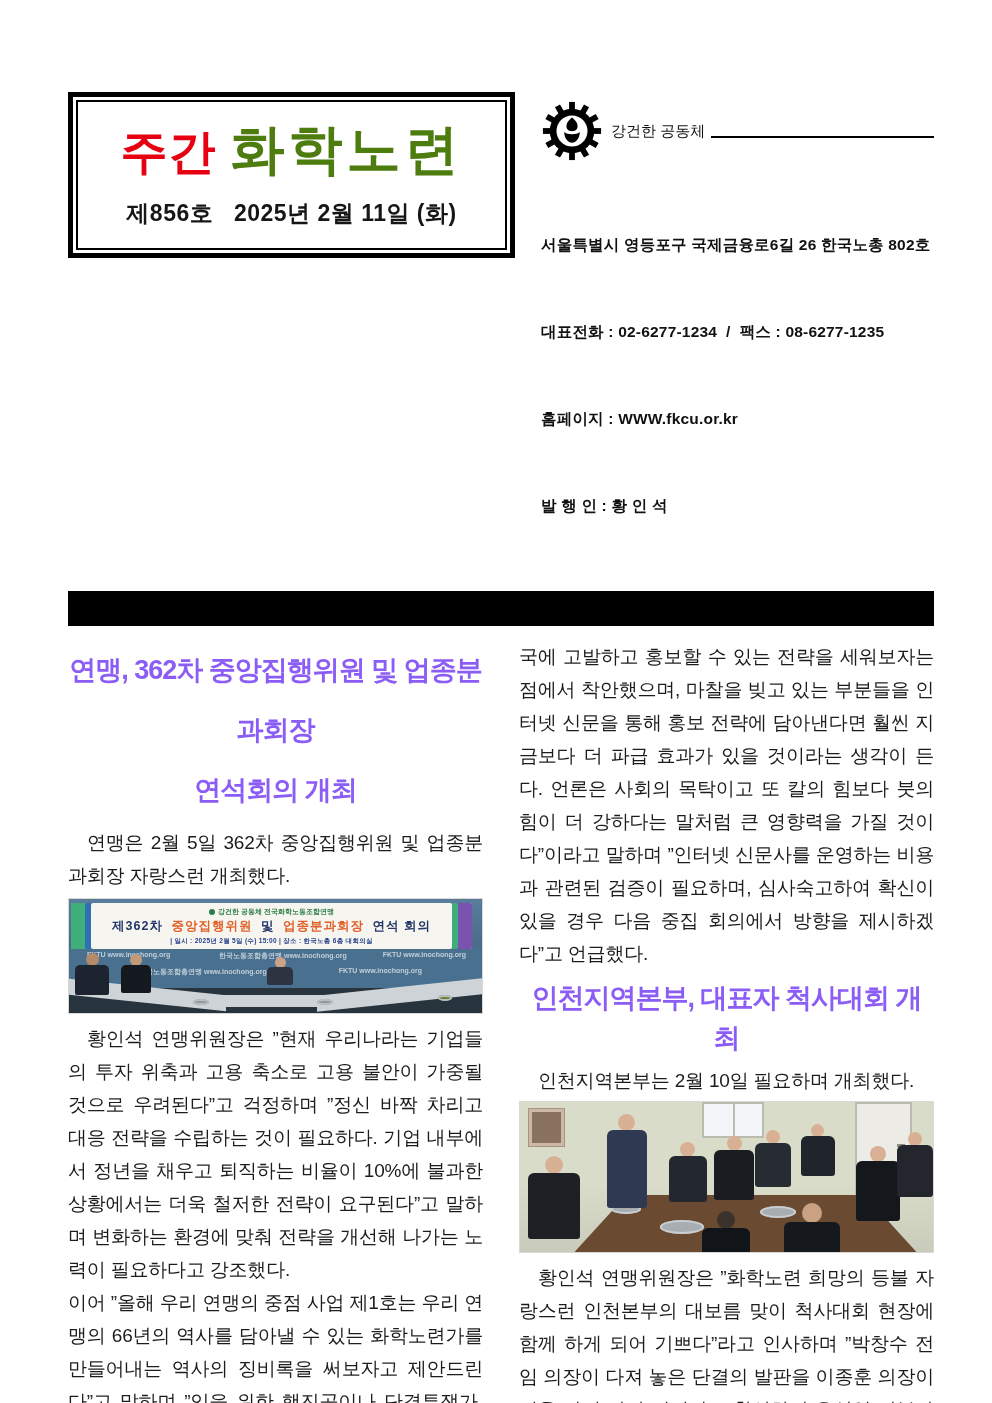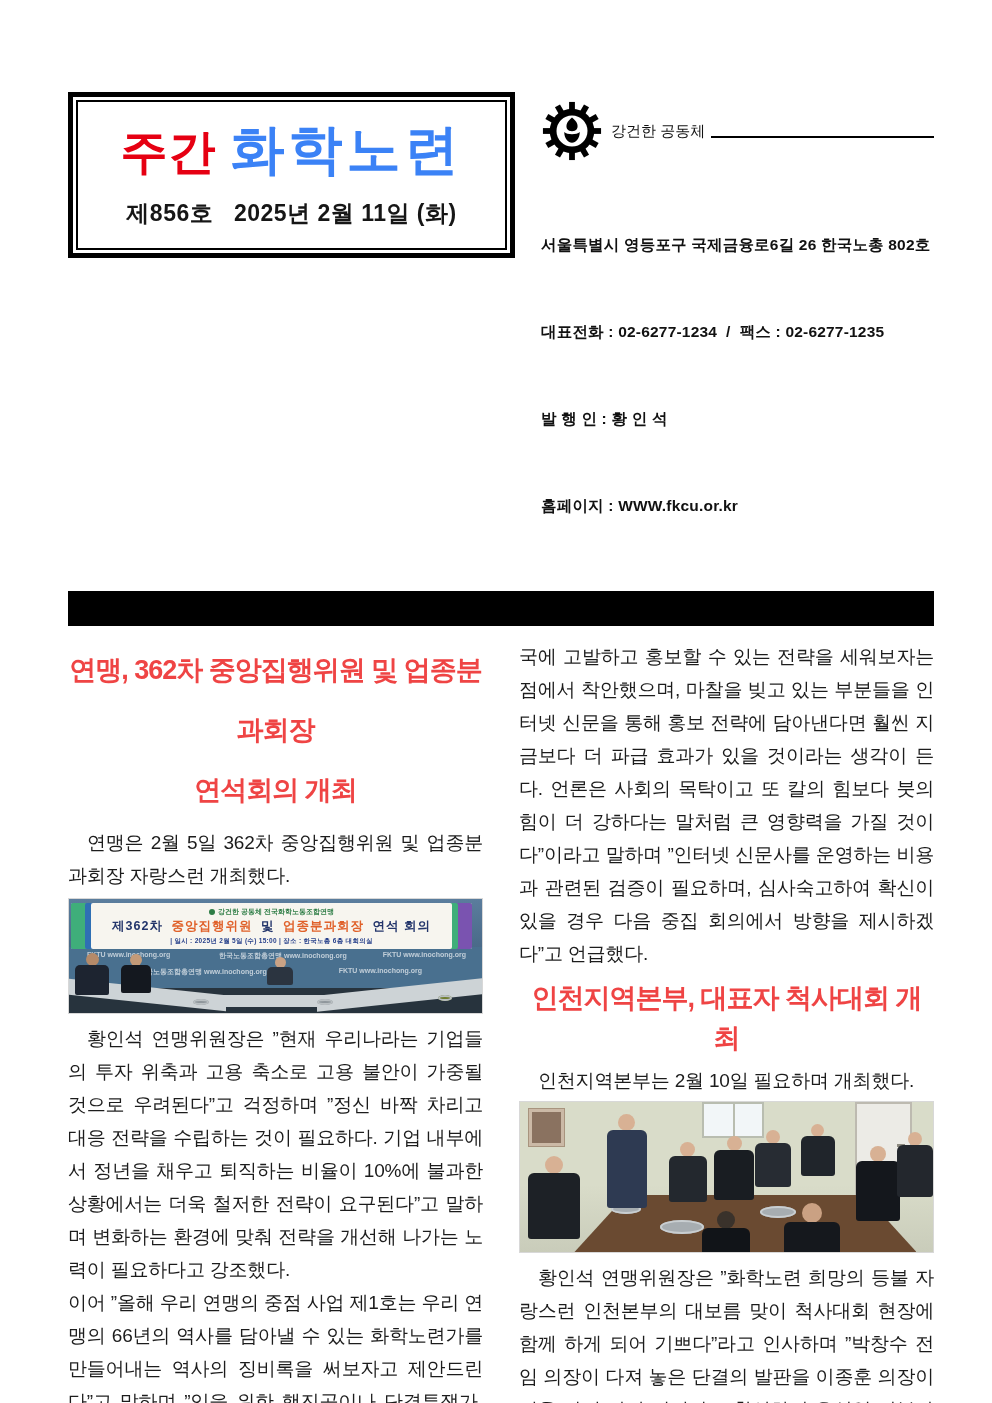--- a/index.html
+++ b/index.html
@@ -16,41 +16,41 @@
   .masthead-box {
     width: 447px; height: 166px; flex: none;
     border: 5px solid #000; padding: 3px;
   }
   .masthead-inner {
     border: 2px solid #000; width:100%; height:100%;
     display:flex; flex-direction:column; align-items:center; justify-content:center;
   }
   .masthead-title { line-height: 1; letter-spacing: 1px; white-space: pre; }
   .masthead-title .weekly { color:#e60012; font-size:47px; font-weight:900; }
-  .masthead-title .main   { color:#3b82f6; font-size:54px; font-weight:900; letter-spacing:4px; }
+  .masthead-title .main   { color:#4d7c0f; font-size:54px; font-weight:900; letter-spacing:4px; }
   .masthead-issue { margin-top: 22px; font-size:23px; font-weight:700; color:#161616; white-space:pre; letter-spacing:.5px;}
 
   .org-block { flex:1; padding-left: 26px; padding-top: 8px; }
   .org-top { display:flex; align-items:center; }
   .org-logo { width:62px; height:62px; flex:none; margin-right:8px; }
   .org-head { flex:1; }
   .org-slogan-row { display:flex; align-items:flex-end; }
   .org-slogan { font-size:15px; font-weight:400; white-space:pre; }
   .org-slogan-line { flex:1; border-bottom:2px solid #000; margin:0 0 3px 6px; }
   .org-name { font-size:31px; font-weight:900; letter-spacing:1.5px; margin-top:3px; white-space:pre; }
   .org-info { margin-top:10px; font-size:15.5px; font-weight:700; line-height:29px; white-space:pre; letter-spacing:.2px;}
 
   .black-bar { height:35px; background:#000; margin-top:13px; }
 
   
   .main-cols { display:flex; gap:36px; margin-top:14px; }
   .col { flex:1; min-width:0; }
   .headline {
     font-weight:900; font-size:27px; line-height:60px;
-    text-align:center; color:#ef4444; letter-spacing:-1px;
+    text-align:center; color:#8b5cf6; letter-spacing:-1px;
   }
   .col p {
     font-size:19px; line-height:33px; text-align:justify;
     word-break:break-all; letter-spacing:-0.2px; color:#1c1c1c;
   }
   p.indent { text-indent:1em; }
   .lead { margin:6px 0 4px 0; }
 
   
   .photo { position:relative; overflow:hidden; border:1px solid #d8d8d8; }
@@ -133,23 +133,23 @@
         </svg>
         <div class="org-head">
           <div class="org-slogan-row">
             <span class="org-slogan">강건한 공동체</span>
             <span class="org-slogan-line"></span>
           </div>
         </div>
       </div>
       <div class="org-info">
         <div>서울특별시 영등포구 국제금융로6길 26 한국노총 802호</div>
-        <div>대표전화 : 02-6277-1234  /  팩스 : 02-6277-1235</div>
+        <div>대표전화 : 02-6277-1234  /  팩스 : 08-6277-1235</div>
+        <div>홈페이지 : WWW.fkcu.or.kr</div>
         <div>발 행 인 : 황 인 석</div>
-        <div>홈페이지 : WWW.fkcu.or.kr</div>
       </div>
     </div>
   </div>
 
   <div class="black-bar"></div>
 
   <div class="main-cols">
 
     <div class="col">
       <div class="headline">

